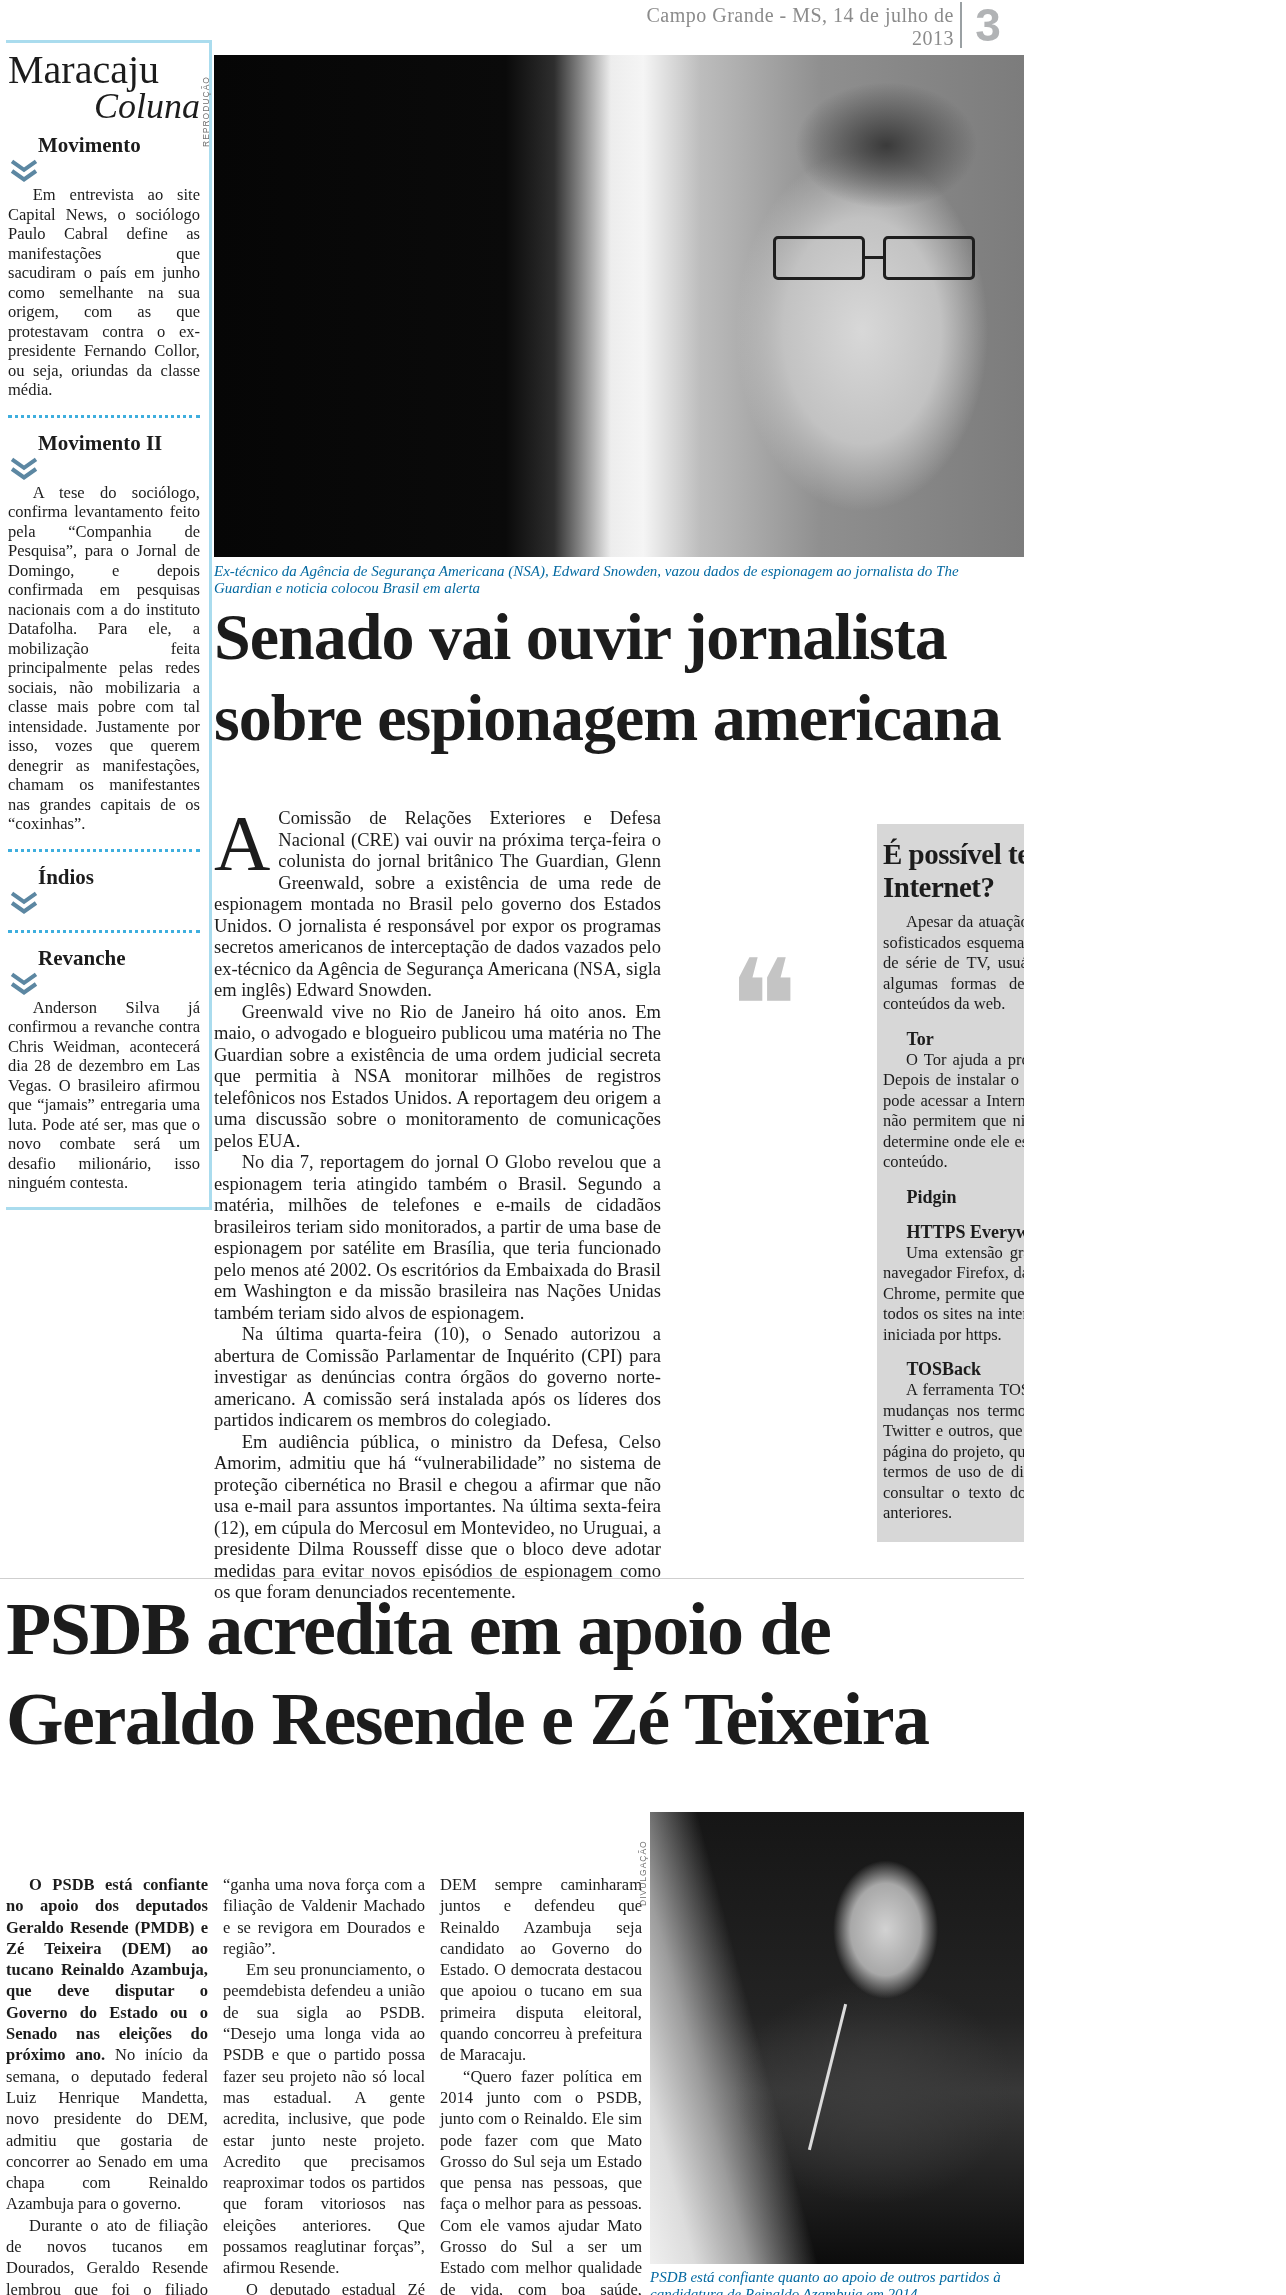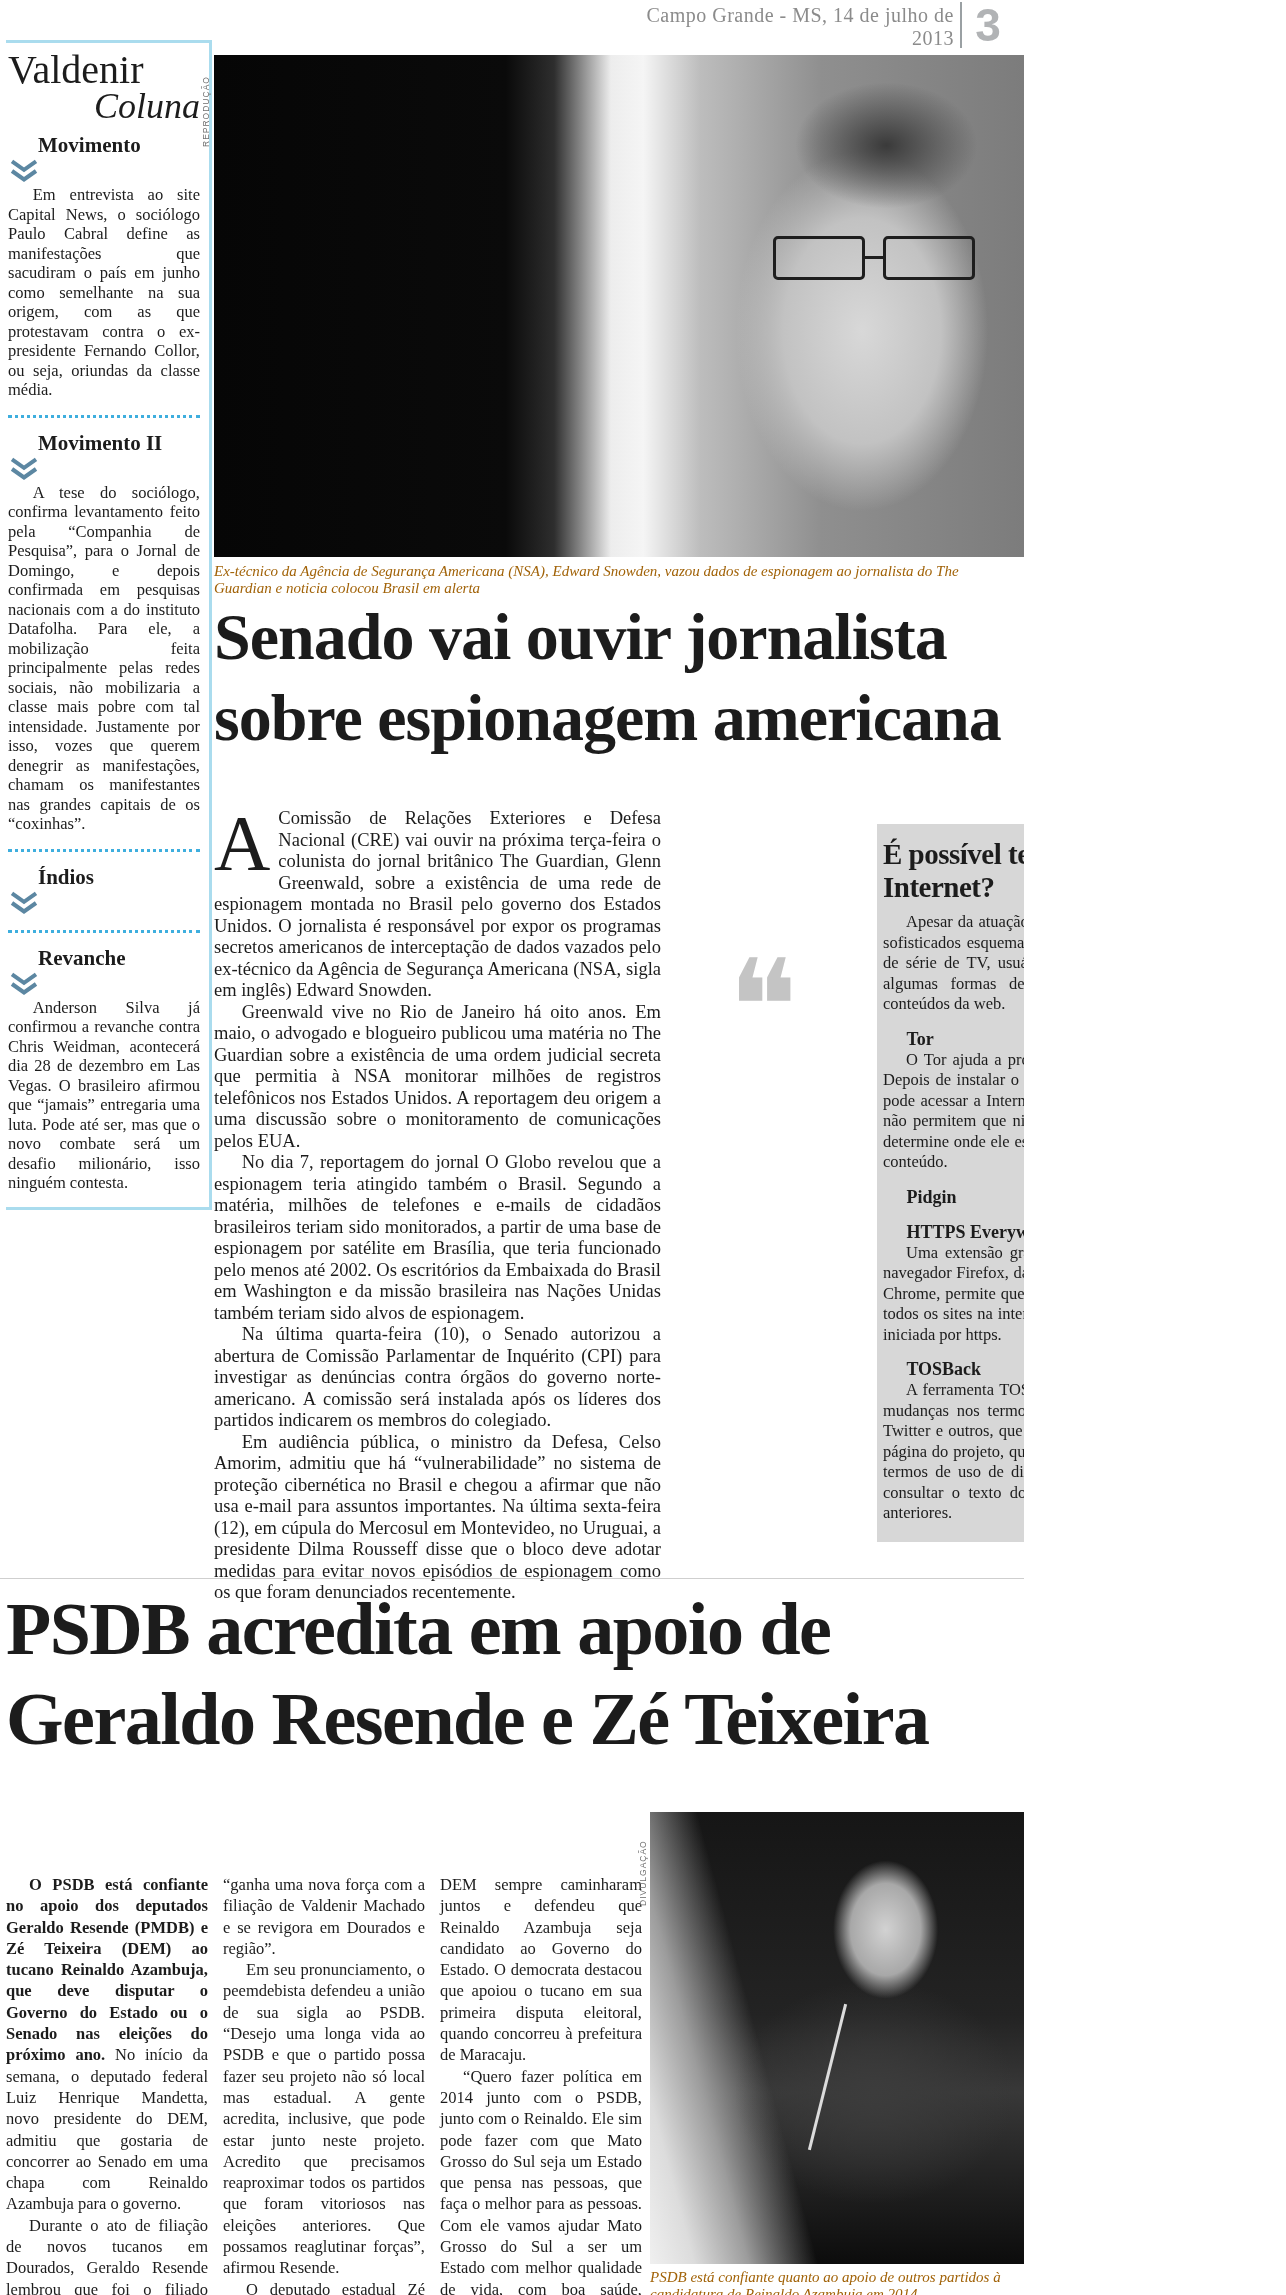--- a/index.html
+++ b/index.html
@@ -33,21 +33,21 @@
   .credit-main{left:201px;top:57px;height:90px;}
   .credit-bottom{left:638px;top:1816px;height:90px;}
   .photo-main{position:absolute;left:214px;top:55px;right:0;height:502px;
     background:
       radial-gradient(ellipse 130px 90px at 83% 18%,#3a3a3a 0%,rgba(58,58,58,0) 70%),
       radial-gradient(ellipse 175px 250px at 80% 55%,#d8d8d8 0%,#c2c2c2 45%,rgba(194,194,194,0) 72%),
       linear-gradient(90deg,#060606 0%,#0a0a0a 36%,#2e2e2e 42%,#ededed 49%,#f5f5f5 53%,#bdbdbd 60%,#8f8f8f 75%,#7c7c7c 100%);}
   .glasses{position:absolute;left:69%;top:36%;display:flex;align-items:center;}
   .glasses span{width:86px;height:38px;border:3px solid #1e1e1e;border-radius:5px;}
   .glasses i{width:18px;height:0;border-top:3px solid #1e1e1e;}
-  .caption{position:absolute;font-style:italic;font-size:15px;color:#a16207;margin:0;}
+  .caption{position:absolute;font-style:italic;font-size:15px;color:#0369a1;margin:0;}
   .caption-main{left:214px;top:563px;right:10px;}
   .caption-bottom{left:650px;top:2269px;right:6px;}
 
   
   .headline-main{position:absolute;left:214px;top:596px;right:6px;margin:0;
                  font-size:66px;line-height:1.23;font-weight:bold;letter-spacing:-1px;}
   .headline-main span{display:block;}
   .article-main{position:absolute;left:214px;top:808px;width:447px;}
   .article-main p{margin:0;font-size:18.5px;line-height:21.5px;text-align:justify;text-indent:1.5em;}
   .article-main p.dropcap{text-indent:0;}
@@ -93,21 +93,21 @@
     <div class="hdr-date">Campo Grande - MS, 14 de julho de 2013</div>
     <div class="hdr-row">
       <div class="hdr-rule"></div>
       <div class="hdr-pub">Jornal de Domingo</div>
     </div>
   </div>
   <div class="hdr-num">3</div>
 
   <aside class="rail">
     <h1 class="rail-title">
-      <span class="t1">Valdenir</span>
+      <span class="t1">Maracaju</span>
       <span class="t2">Coluna</span>
     </h1>
 
     <h2>Movimento</h2>
     <svg class="chev" width="32" height="24" viewBox="0 0 24 20">
         <path d="M2 2 L12 9 L22 2" fill="none" stroke="#5c87a2" stroke-width="3.4"></path>
         <path d="M2 10 L12 17 L22 10" fill="none" stroke="#5c87a2" stroke-width="3.4"></path>
       </svg>
     <p>Em entrevista ao site Capital News, o sociólogo Paulo Cabral define as manifestações que sacudiram o país em junho como semelhante na sua origem, com as que protestavam contra o ex-presidente Fernando Collor, ou seja, oriundas da classe média.</p>
     <div class="dotsep"></div>

